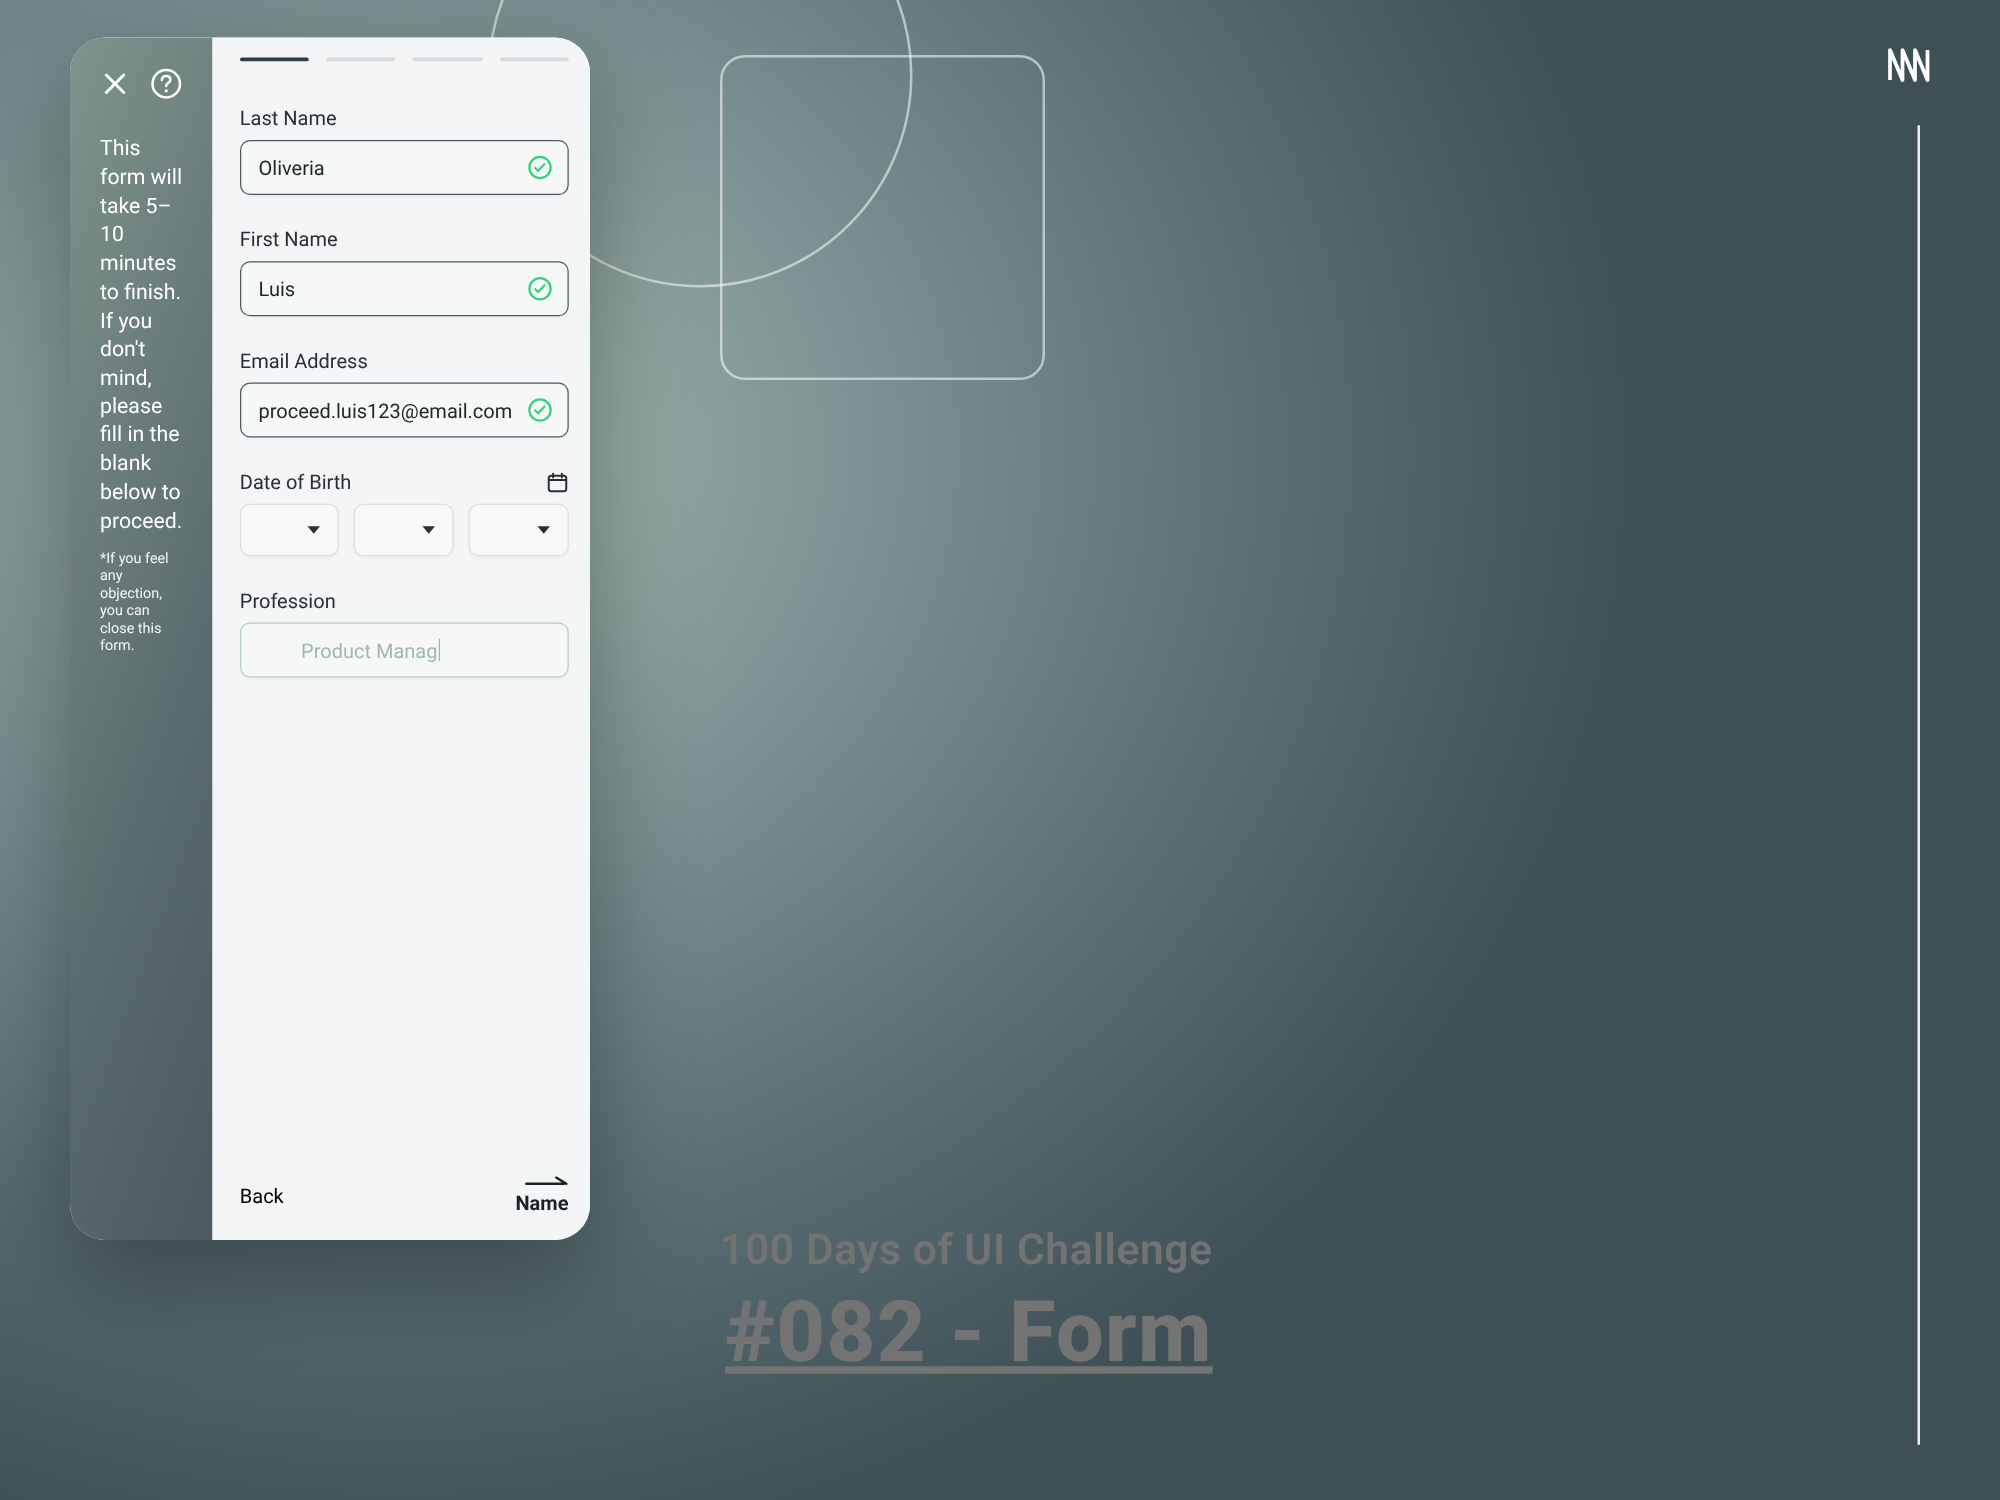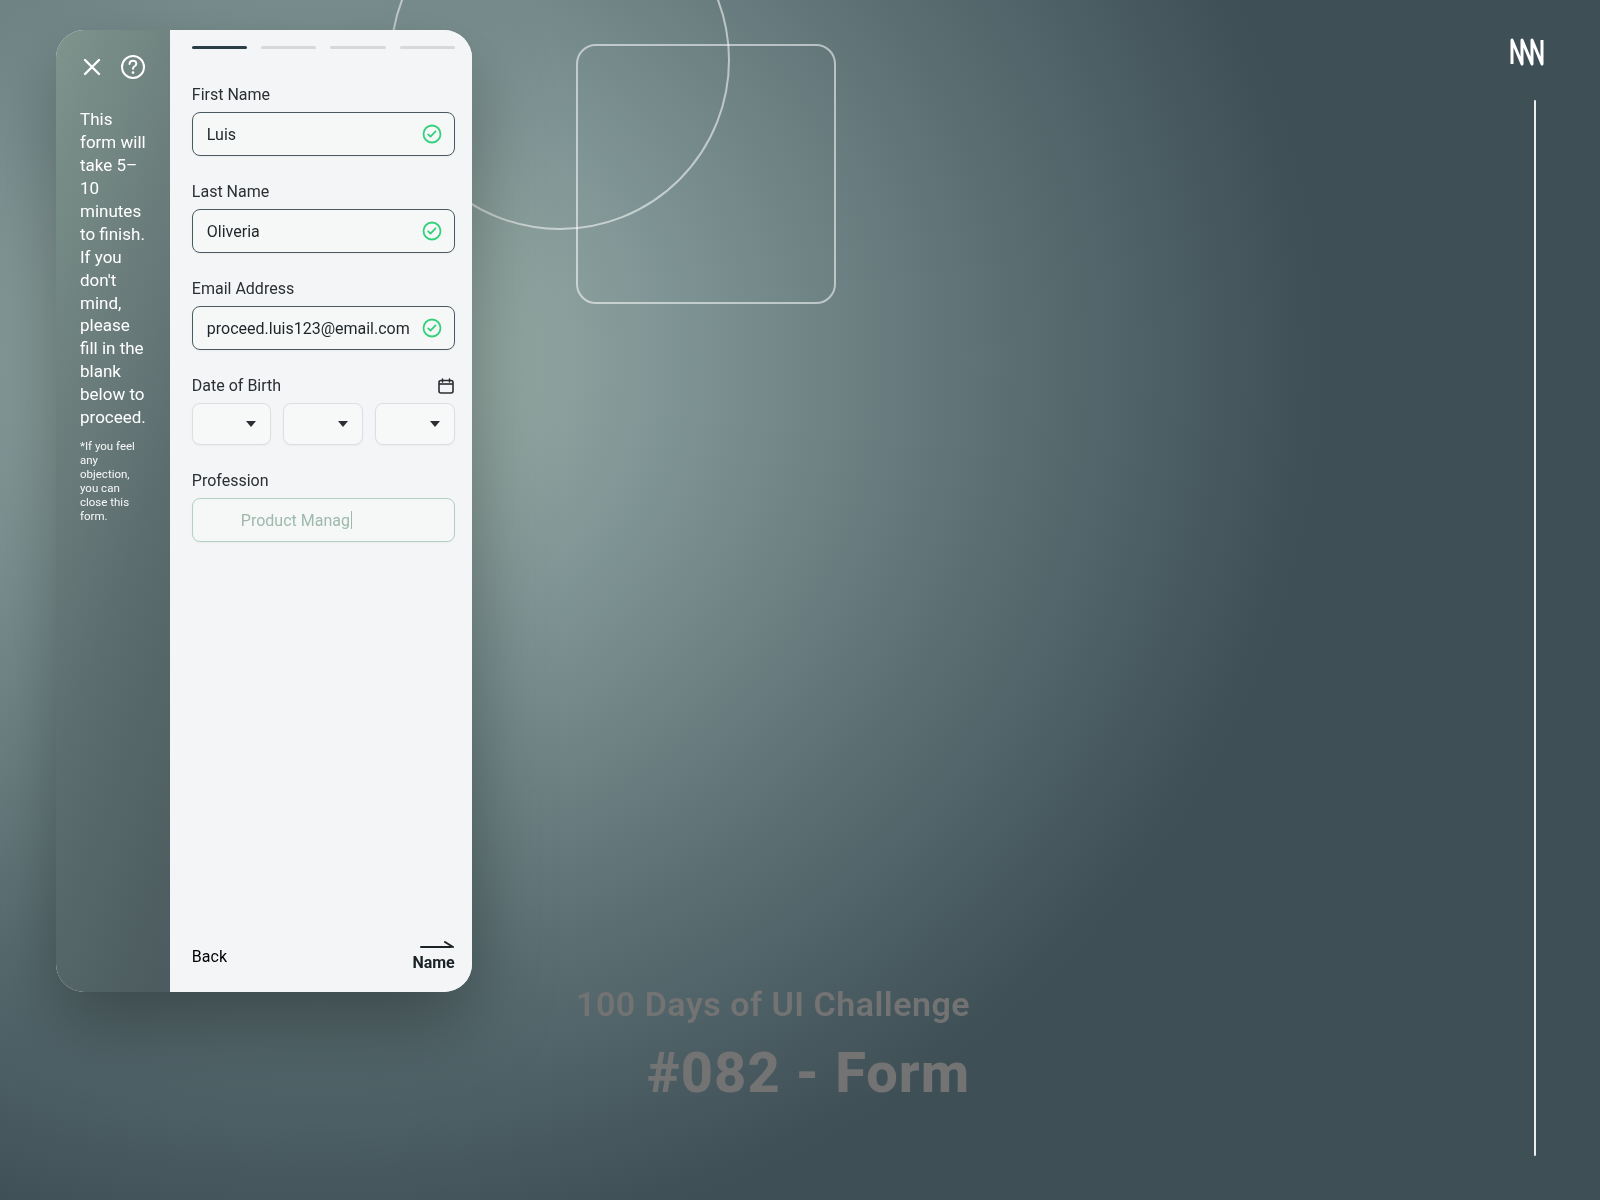--- a/index.html
+++ b/index.html
@@ -36,21 +36,21 @@
     top: 36px; right: 46px;
     width: 44px; height: 30px;
   }
   .bottom-text {
     position: absolute;
     left: 576px; bottom: 94px;
     color: #737373;
     text-align: right;
   }
   .bottom-text .line1 { font-size: 34px; font-weight: 600; letter-spacing: 0.5px; }
-  .bottom-text .line2 { font-size: 56px; font-weight: 800; margin-top: 16px; letter-spacing: 1px; }
+  .bottom-text .line2 { font-size: 68px; font-weight: 800; margin-top: 6px; letter-spacing: 1px; text-decoration: underline; }
 
   
   .card {
     position: absolute;
     top: 30px; left: 56px;
     width: 416px; height: 962px;
     border-radius: 28px;
     background: #f3f5f6;
     box-shadow: 0 30px 80px rgba(0,0,0,0.35);
     overflow: hidden;
@@ -166,36 +166,36 @@
   <div class="card-body">
 
     <div class="stepper">
       <div class="step active"></div>
       <div class="step"></div>
       <div class="step"></div>
       <div class="step"></div>
     </div>
 
     <div class="field">
-      <div class="field-label">First Name</div>
+      <div class="field-label">Last Name</div>
       <div class="input-wrap">
-        <span class="input-val">Luis</span>
+        <span class="input-val">Oliveria</span>
         <span class="check-icon">
           <svg viewBox="0 0 20 20">
               <circle cx="10" cy="10" r="8.5" stroke="#34d17c" stroke-width="1.8" fill="none"></circle>
               <path d="M6.2 10.4l2.3 2.2 5-5.2" stroke="#34d17c" stroke-width="1.8" fill="none" stroke-linecap="round" stroke-linejoin="round"></path>
             </svg>
         </span>
       </div>
     </div>
 
     <div class="field">
-      <div class="field-label">Last Name</div>
+      <div class="field-label">First Name</div>
       <div class="input-wrap">
-        <span class="input-val">Oliveria</span>
+        <span class="input-val">Luis</span>
         <span class="check-icon">
           <svg viewBox="0 0 20 20">
               <circle cx="10" cy="10" r="8.5" stroke="#34d17c" stroke-width="1.8" fill="none"></circle>
               <path d="M6.2 10.4l2.3 2.2 5-5.2" stroke="#34d17c" stroke-width="1.8" fill="none" stroke-linecap="round" stroke-linejoin="round"></path>
             </svg>
         </span>
       </div>
     </div>
 
     <div class="field">

